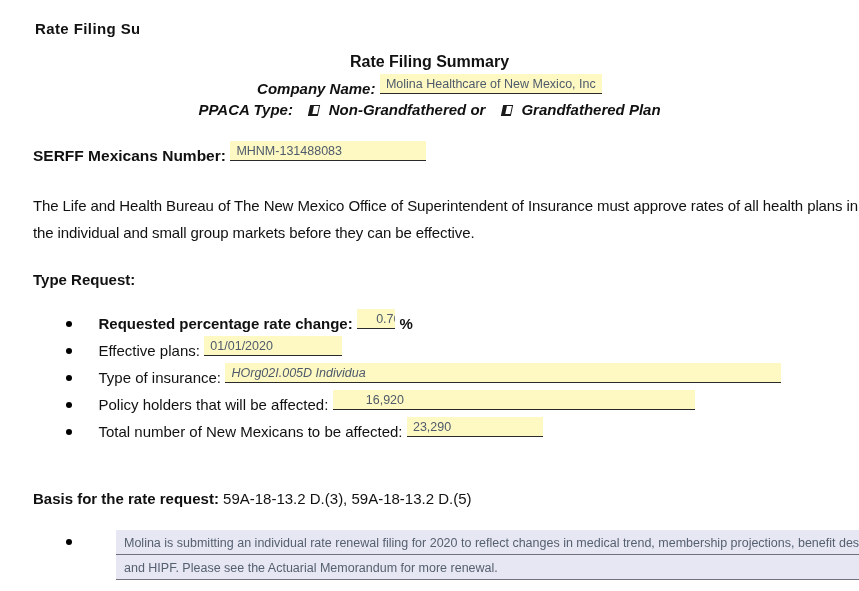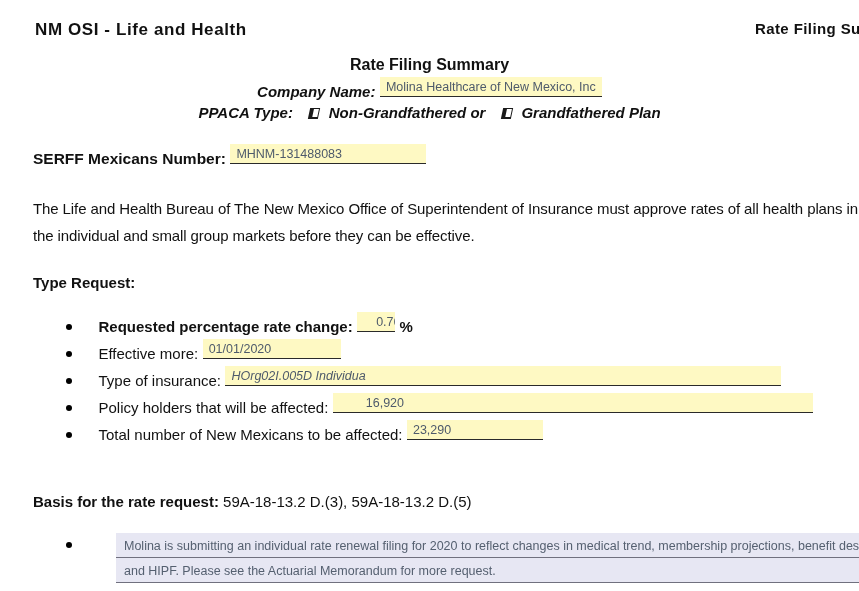--- a/index.html
+++ b/index.html
@@ -28,21 +28,21 @@
   .field {
     display:inline-block; background:#fef9c3; border-bottom:1px solid #2a2a2a;
     font-size:12.5px; color:#4e5a6b; padding:3px 6px 2px; white-space:nowrap;
     overflow:hidden; vertical-align:baseline; text-align:left;
   }
   .field-company { width:222px; }
   .field-serff   { width:196px; }
   .field-rate    { width:38px; padding-left:19px; padding-right:3px; }
   .field-eff     { width:138px; }
   .field-type    { width:556px;font-style:italic; }
-  .field-policy  { width:480px;padding-left:33px; }
+  .field-policy  { width:362px;padding-left:33px; }
   .field-total   { width:136px; }
 
   
   .checkbox {
     display:inline-block; width:10px; height:11px; background:#fff;
     border:1.5px solid #1a1a1a; border-left-width:4px; border-bottom-width:2.5px;
     transform:skewX(-12deg); margin:0 5px 0 12px; vertical-align:-1px;
   }
 
   .serff-line { margin:22px 0 0 33px; }
@@ -70,21 +70,20 @@
     font-size:12.5px; color:#556070; padding:4px 8px 3px;
     height:25px; line-height:18px; white-space:nowrap; overflow:hidden;
   }
 </style>
 </head>
 <body>
 
 <div class="page">
 
   <div class="header">
-    <span class="hdr-left">NM OSI - Life and Health</span>
     <span class="hdr-right"><span>Rate Filing Summary</span></span>
   </div>
 
   <div class="doc-title">Rate Filing Summary</div>
 
   <div class="center-line">
     <span class="lbl-ital">Company Name:</span>
     <span class="field field-company">Molina Healthcare of New Mexico, Inc</span>
   </div>
 
@@ -109,21 +108,21 @@
 
     <div class="bullet-row">
       <span class="dot"></span>
       <span class="lbl-bold">Requested  percentage rate change:</span>
       <span class="field field-rate">0.76</span>
       <span class="lbl-bold">%</span>
     </div>
 
     <div class="bullet-row">
       <span class="dot"></span>
-      <span class="plain">Effective more:</span>
+      <span class="plain">Effective plans:</span>
       <span class="field field-eff">01/01/2020</span>
     </div>
 
     <div class="bullet-row">
       <span class="dot"></span>
       <span class="plain">Type of insurance:</span>
       <span class="field field-type">HOrg02I.005D Individua</span>
     </div>
 
     <div class="bullet-row">
@@ -142,17 +141,17 @@
 
   <div class="basis-line">
     <span class="lbl-bold">Basis for the rate request:</span>
     <span class="plain">59A-18-13.2 D.(3),  59A-18-13.2 D.(5)</span>
   </div>
 
   <div class="narrative">
     <span class="dot dot-narrative"></span>
     <div class="narrative-field">
       <div class="nline">Molina is submitting an individual rate renewal filing for 2020 to reflect changes in medical trend, membership projections, benefit design</div>
-      <div class="nline">and HIPF. Please see the Actuarial Memorandum for more request.</div>
+      <div class="nline">and HIPF. Please see the Actuarial Memorandum for more renewal.</div>
     </div>
   </div>
 
 </div>
 
 </body></html>

